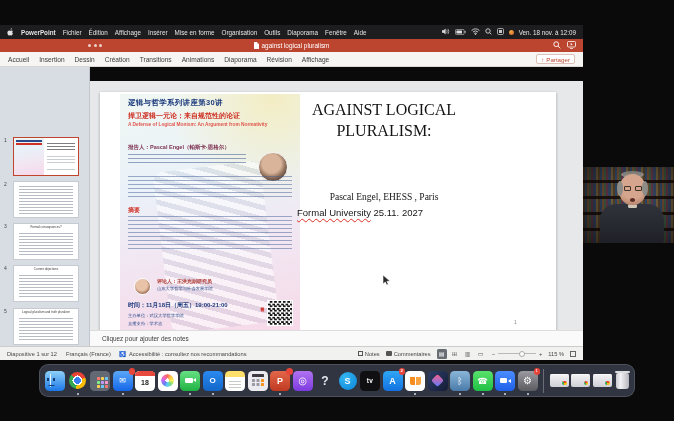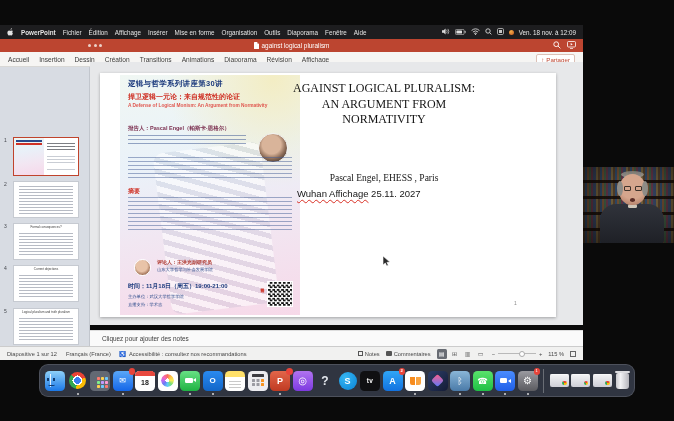--- a/index.html
+++ b/index.html
@@ -39,24 +39,24 @@
   .tl.full{top:4px;}
   .miniposter{position:absolute;left:0;top:0;width:30px;height:100%;
     background:linear-gradient(170deg,#eef6f2 0%,#e9f0f8 35%,#f2e6f2 65%,#f6d8ea 100%);}
   .miniposter::before{content:"";position:absolute;left:2px;top:2px;right:2px;height:1.5px;background:#2a4a8a;}
   .miniposter::after{content:"";position:absolute;left:2px;top:5px;right:2px;height:1.5px;background:#cf3125;}
   .minititle{position:absolute;left:33px;top:5px;right:3px;height:8px;
     background:repeating-linear-gradient(to bottom,#7d7f84 0,#7d7f84 1px,transparent 1px,transparent 3px);}
   .minibody{position:absolute;left:33px;top:18px;right:3px;bottom:4px;
     background:repeating-linear-gradient(to bottom,#c9cdd4 0,#c9cdd4 0.8px,transparent 0.8px,transparent 3.2px);}
   
-  .canvas{position:absolute;left:90px;top:62px;width:493px;height:263px;background:#e7e8ea;}
+  .canvas{position:absolute;left:90px;top:81px;width:493px;height:263px;background:#e7e8ea;}
   .slide{position:absolute;left:10px;top:11px;width:456px;height:244px;background:#fff;box-shadow:0 1px 3px rgba(0,0,0,.3);}
   .stitle{position:absolute;left:184px;top:8px;width:200px;text-align:center;
-    font-family:"Liberation Serif",serif;font-size:12px;line-height:1.3;color:#141414;}
+    font-family:"Liberation Serif",serif;font-size:16px;line-height:1.3;color:#141414;}
   .sauthor{position:absolute;left:184px;top:66px;width:200px;text-align:center;
     font-family:"Liberation Serif",serif;font-size:9.5px;color:#141414;margin-top:34px;}
   .svenue{position:absolute;left:197px;top:115px;font-size:9.5px;color:#161616;}
   .svenue .sp{text-decoration:underline wavy #d93025 1px;text-underline-offset:1.5px;}
   .spage{position:absolute;left:414px;top:227px;font-size:5px;color:#8a8a8a;}
   
   .poster{position:absolute;left:20px;top:2px;width:180px;height:240px;overflow:hidden;
     background:radial-gradient(circle at 85% 2%,#f3edc4 0%,rgba(243,237,196,0) 38%),
     linear-gradient(170deg,#f0f7f3 0%,#eaf2f9 35%,#f1e7f2 62%,#f7d9e9 100%);}
   .stairs{position:absolute;left:42px;top:72px;width:108px;height:162px;transform:rotate(-7deg);
@@ -322,24 +322,23 @@
         <div class="p-comm2">山东大学哲学与社会发展学院</div>
         <div class="p-time">时间：11月18日（周五）19:00-21:00</div>
         <div class="p-org">主办单位：武汉大学哲学学院</div>
         <div class="p-sup">直播支持：学术志</div>
         <div class="p-qrlabel">扫码观看</div>
         <div class="p-qr"></div>
       </div>
 
       <div class="stitle">
         <div>AGAINST LOGICAL PLURALISM:</div>
-        <div>AN ARGUMENT FROM NORMATIVITY</div>
       </div>
       <div class="sauthor">Pascal Engel, EHESS , Paris</div>
-      <div class="svenue"><span class="sp">Wuhan Affichage</span><span> 25.11. 2027</span></div>
+      <div class="svenue"><span class="sp">Formal University</span><span> 25.11. 2027</span></div>
       <div class="spage">1</div>
     </div>
 
     <div class="cursor">
       <svg width="9" height="11" viewBox="0 0 9 11">
           <path d="M1 0l0 9 2.3-2 1.4 3 1.6-.8-1.4-2.8 3-.3z" fill="#2b2b2b" stroke="#fff" stroke-width=".6"></path>
         </svg>
     </div>
   </div>
 

